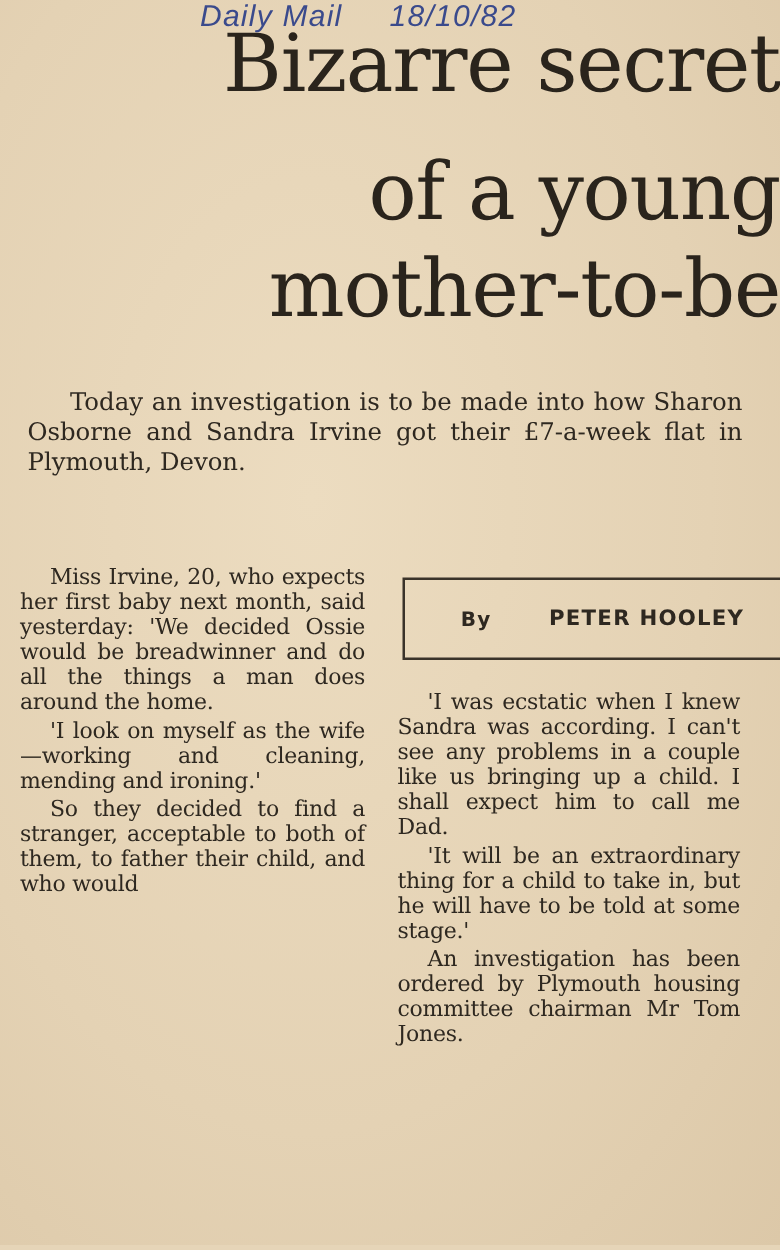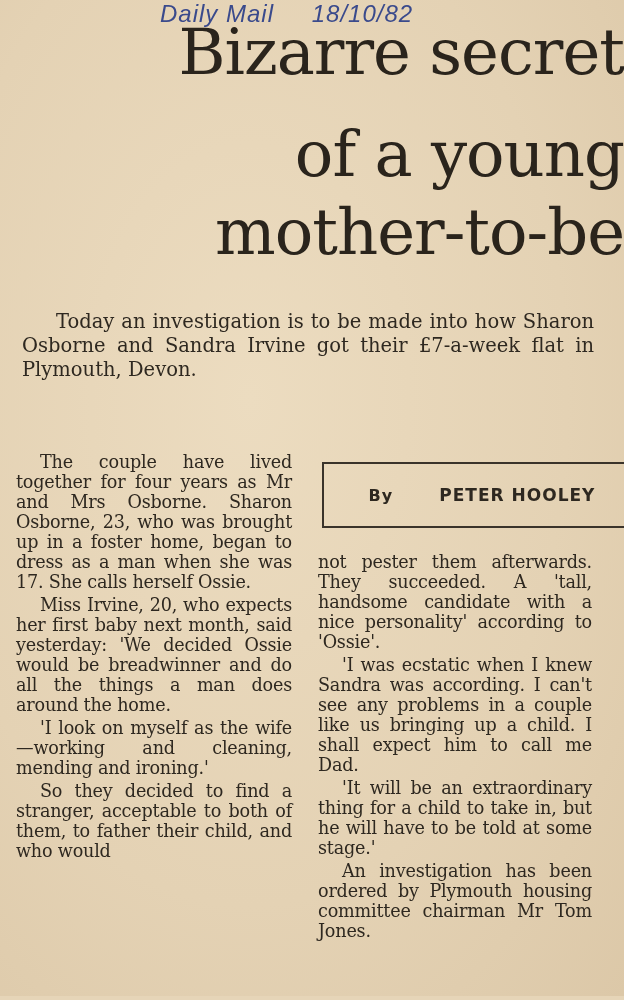--- a/index.html
+++ b/index.html
@@ -66,31 +66,29 @@
 
   <div class="headline h1">Bizarre secret</div>
   <div class="headline h2">of a young</div>
   <div class="headline h3">mother-to-be</div>
 
   <div class="text intro">
     <p class="indent">Today an investigation is to be made into how Sharon Osborne and Sandra Irvine got their £7-a-week flat in Plymouth, Devon.</p>
   </div>
 
   <div class="text col col-left">
-    <p>The couple have lived together for four years as Mr and Mrs Osborne. Sharon Osborne, 23, who was brought up in a foster home, began to dress as a man when she was 17. She calls herself Ossie.</p>
     <p>Miss Irvine, 20, who expects her first baby next month, said yesterday: 'We decided Ossie would be breadwinner and do all the things a man does around the home.</p>
     <p>'I look on myself as the wife—working and cleaning, mending and ironing.'</p>
     <p>So they decided to find a stranger, acceptable to both of them, to father their child, and who would</p>
   </div>
 
   <div class="byline-box">
     <span class="by">By</span>
     <span>PETER HOOLEY</span>
   </div>
 
   <div class="text col col-right">
-    <p class="noindent">not pester them afterwards. They succeeded. A 'tall, handsome candidate with a nice personality' according to 'Ossie'.</p>
     <p>'I was ecstatic when I knew Sandra was according. I can't see any problems in a couple like us bringing up a child. I shall expect him to call me Dad.</p>
     <p>'It will be an extraordinary thing for a child to take in, but he will have to be told at some stage.'</p>
     <p>An investigation has been ordered by Plymouth housing committee chairman Mr Tom Jones.</p>
   </div>
 
 </div>
 
 </body></html>

